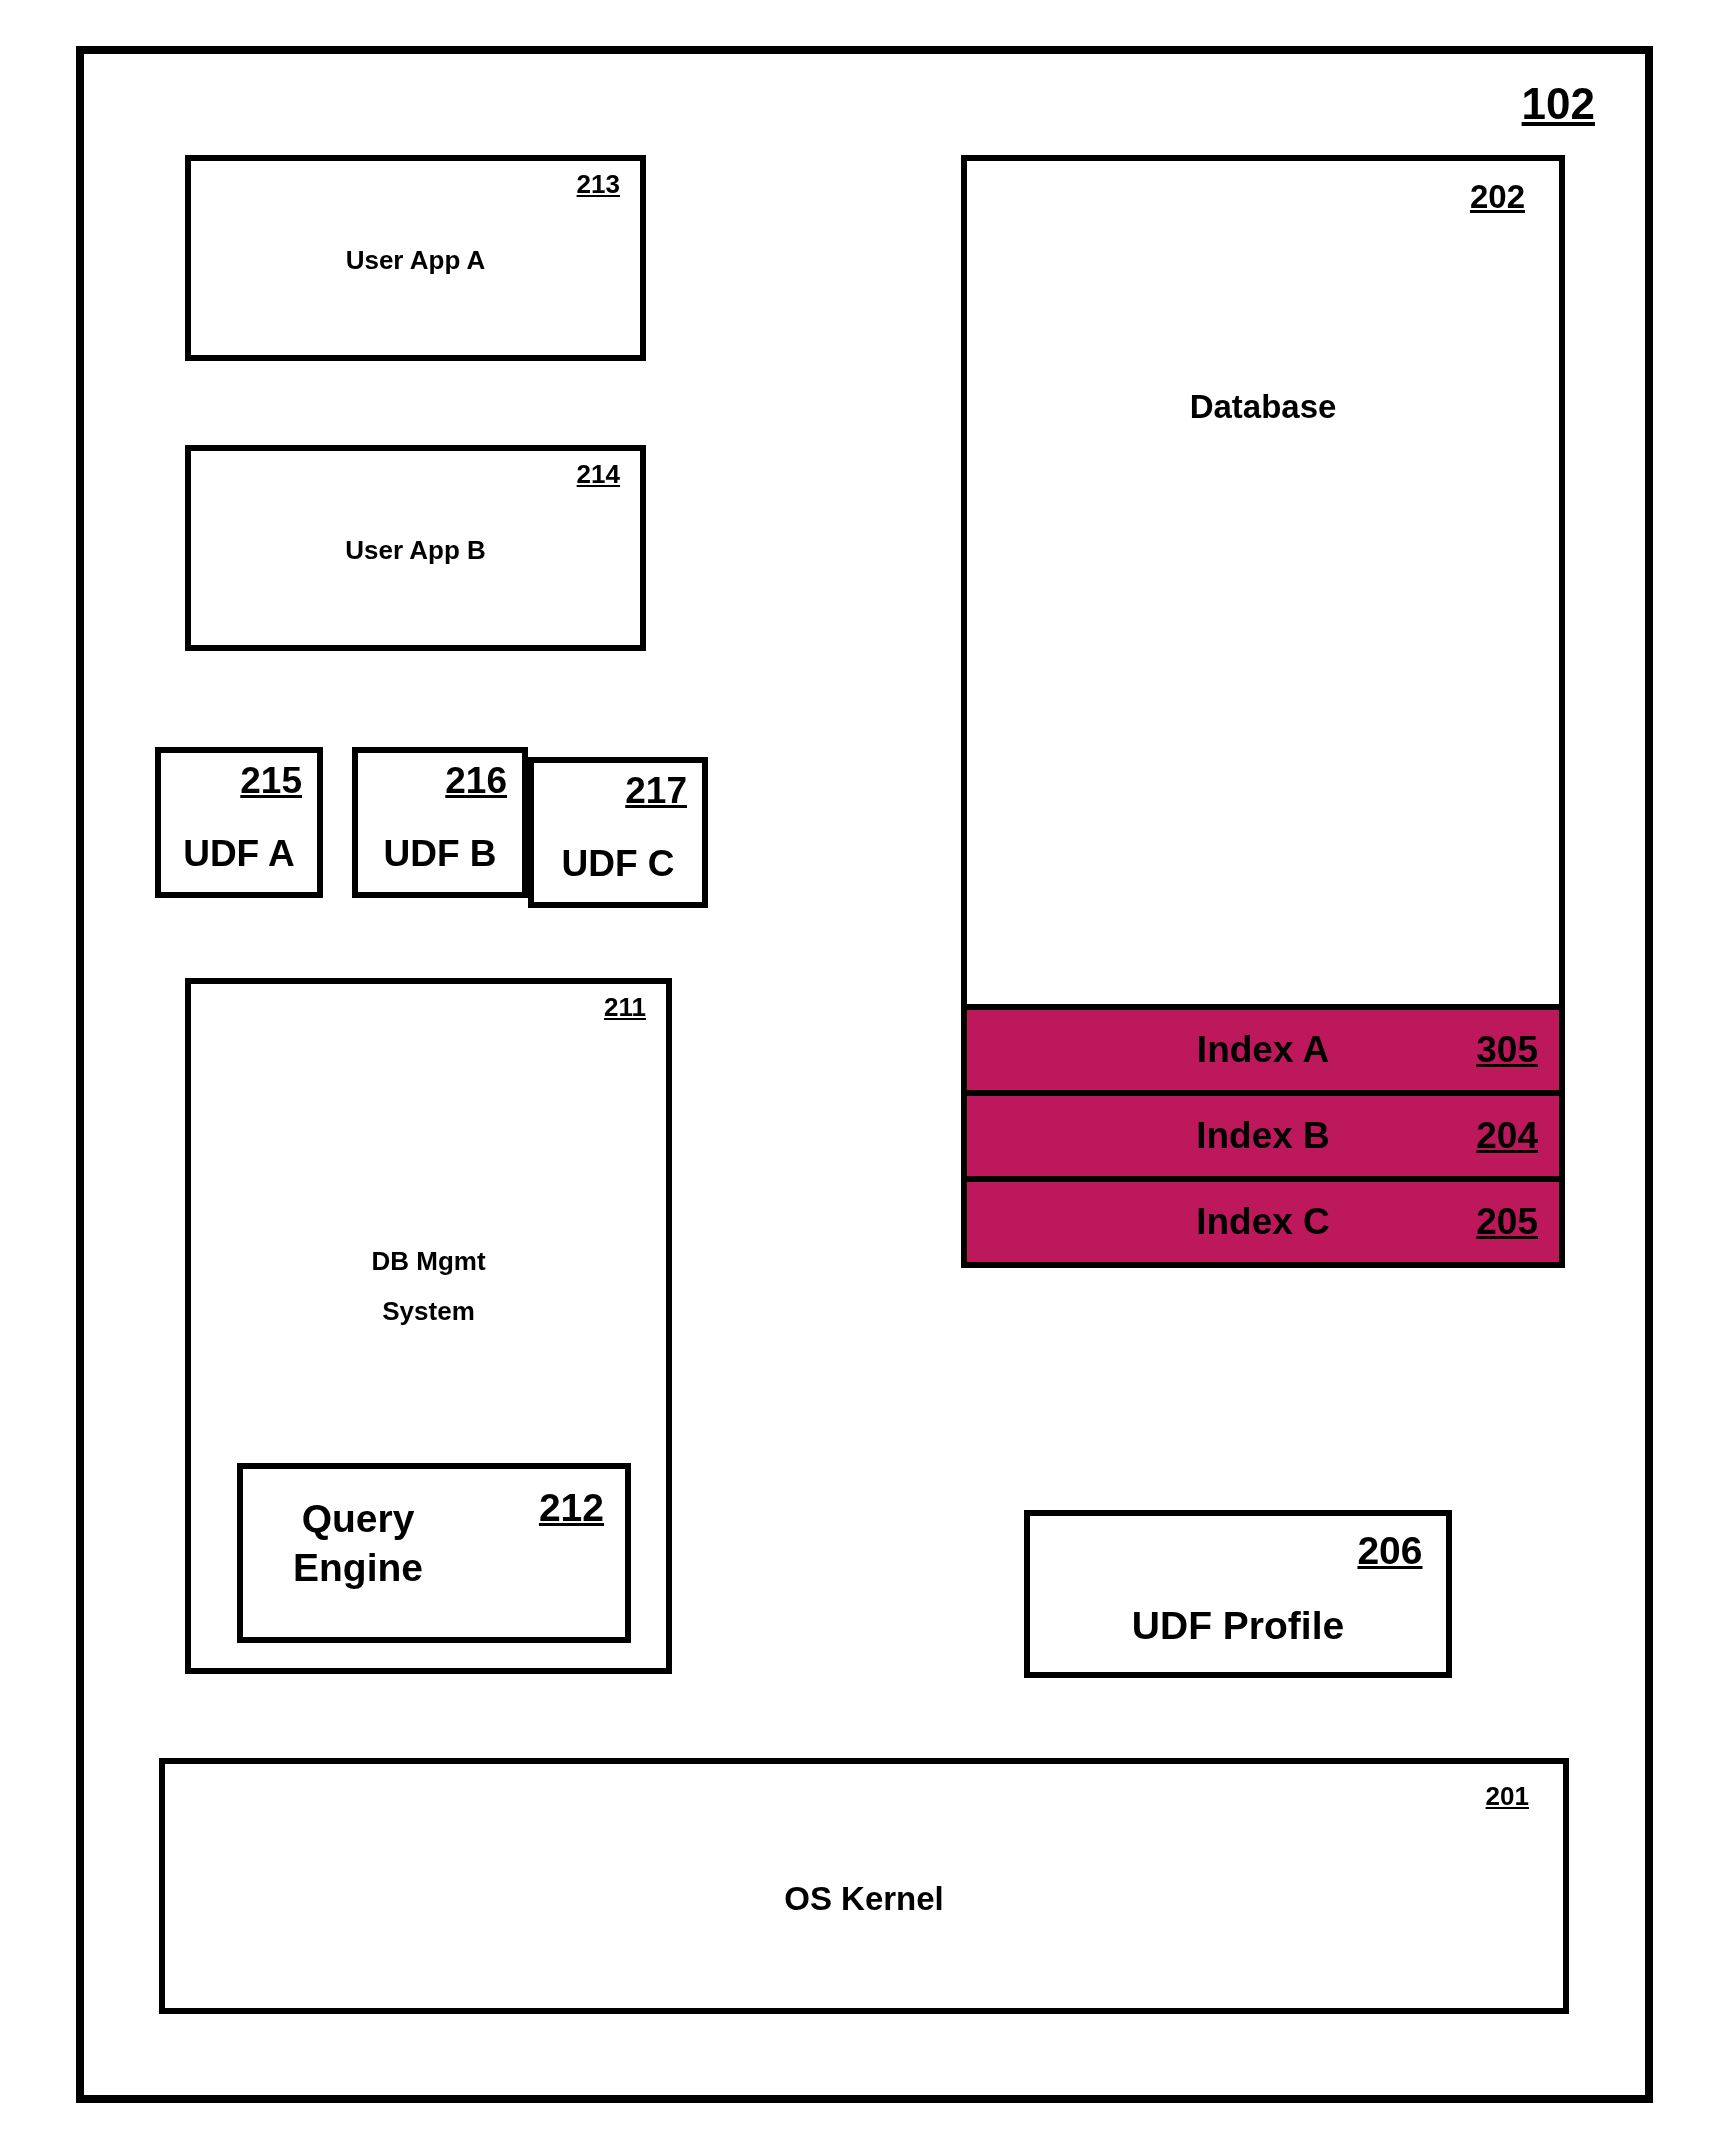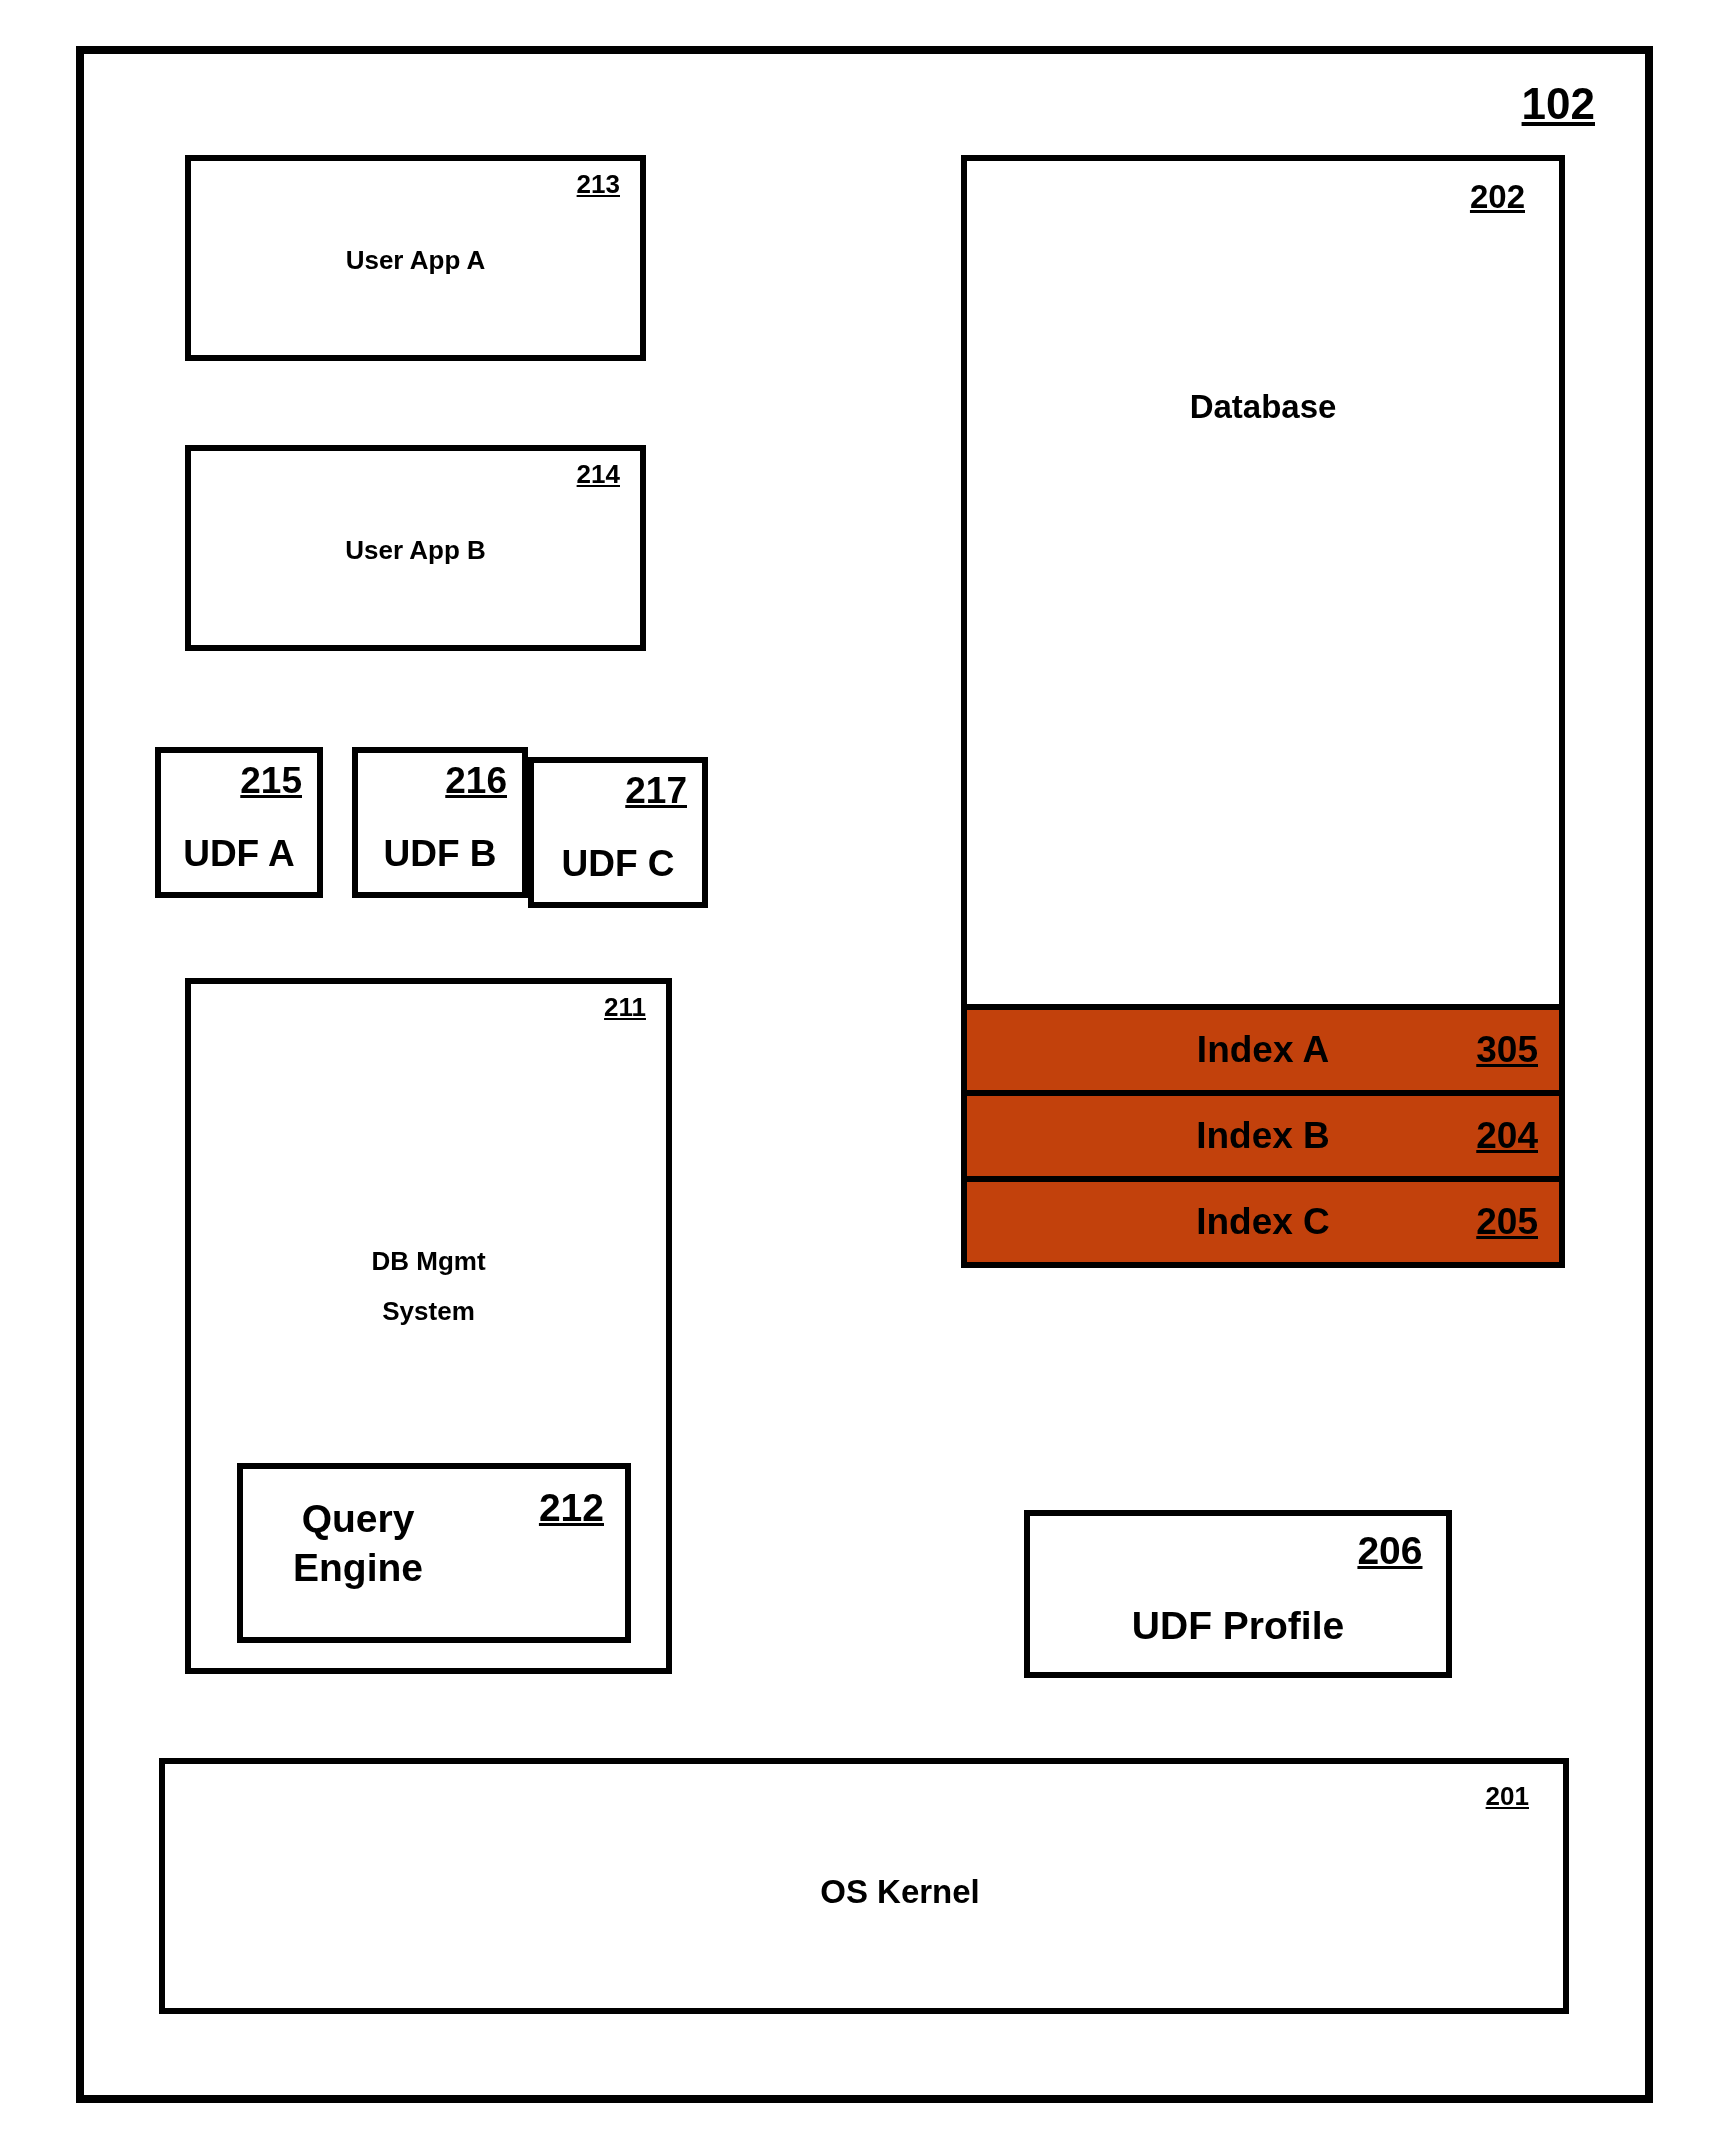--- a/index.html
+++ b/index.html
@@ -53,21 +53,21 @@
   .fs-46 { font-size: 39px; }
   .fs-44 { font-size: 37px; }
   .lh-60 { line-height: 50px; }
   .lh-58 { line-height: 49px; }
 
   
   .strip {
     position: absolute;
     border: 6.7px solid #000;
     box-sizing: border-box;
-    background: #c2410c;
+    background: #be185d;
   }
 </style>
 </head>
 <body>
 
 <div class="canvas">
 
   <div class="box" style="left:76px; top:46px; width:1577px; height:2057px; border-width:8.4px;">
     <span class="ref fs-52" style="top:25px; right:50px;text-align:right;">102</span>
   </div>
@@ -129,17 +129,17 @@
     <span class="ref fs-44" style="position:absolute; right:21px; top:50%; transform:translateY(-50%);">205</span>
   </div>
 
   <div class="box" style="left:1024px; top:1510px; width:428px; height:168px;">
     <span class="ref fs-46" style="position:absolute; top:12.6px; right:23.5px;">206</span>
     <span class="label label-center fs-46" style="top:88px;">UDF Profile</span>
   </div>
 
   <div class="box" style="left:159px; top:1758px; width:1410px; height:256px;">
     <span class="ref fs-48" style="position:absolute; top:17px; right:34px;">201</span>
-    <span class="label label-center fs-50" style="top:109px;margin-left:36px;">OS Kernel</span>
+    <span class="label label-center fs-50" style="top:116px;">OS Kernel</span>
   </div>
 
 </div>
 
 
 </body></html>

